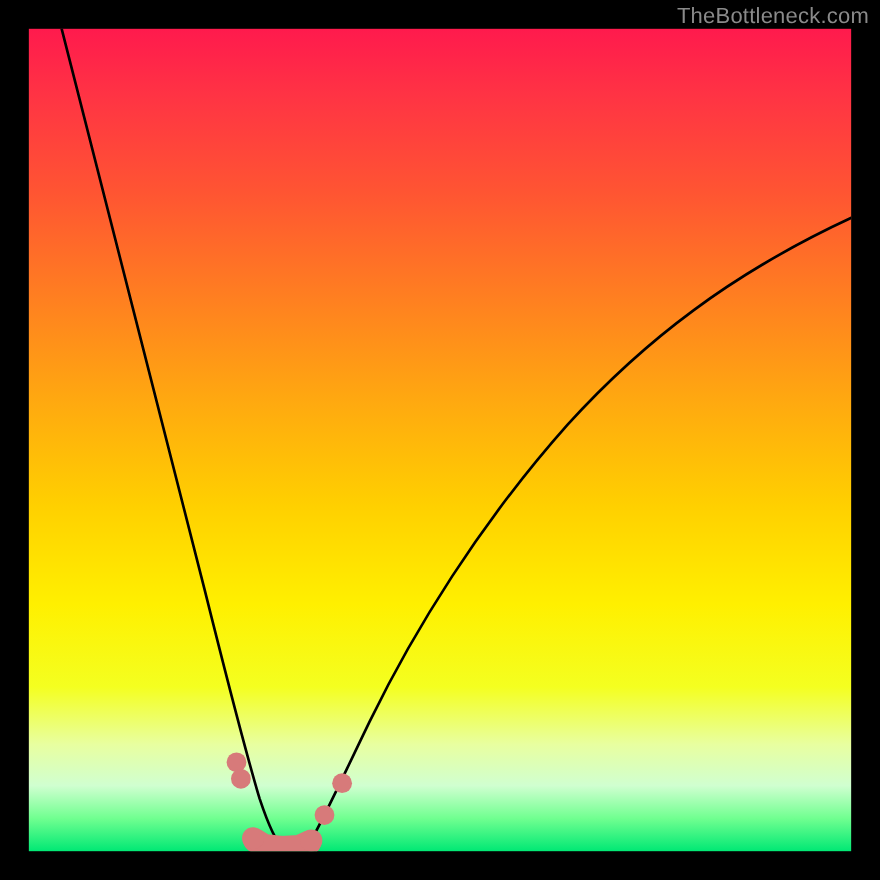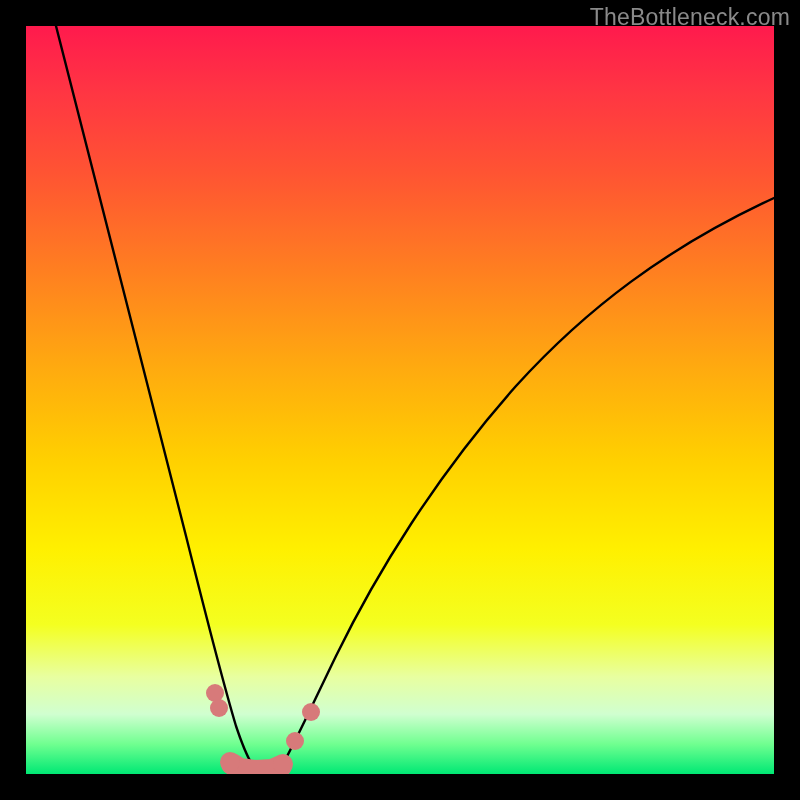--- a/index.html
+++ b/index.html
@@ -47,21 +47,21 @@
       #d0ffd0 92%,
       #70ff90 96%,
       #00e874 100%
     );
   }
   .watermark {
     position: absolute;
     top: 4px;
     right: 10px;
     color: #8a8a8a;
-    font-size: 23px;
+    font-size: 20px;
     letter-spacing: 0.2px;
     font-weight: 400;
     z-index: 20;
   }
   svg.curves {
     position: absolute;
     left: 0;
     top: 0;
     width: 100%;
     height: 100%;

